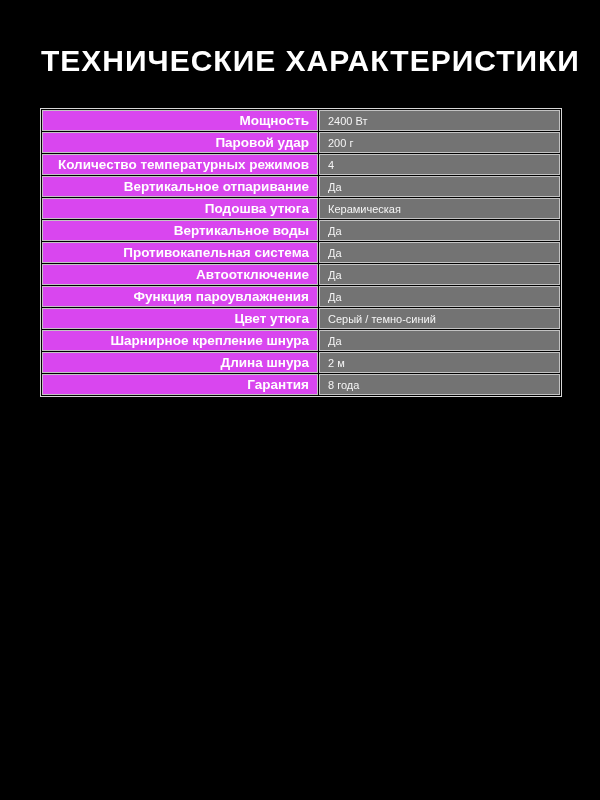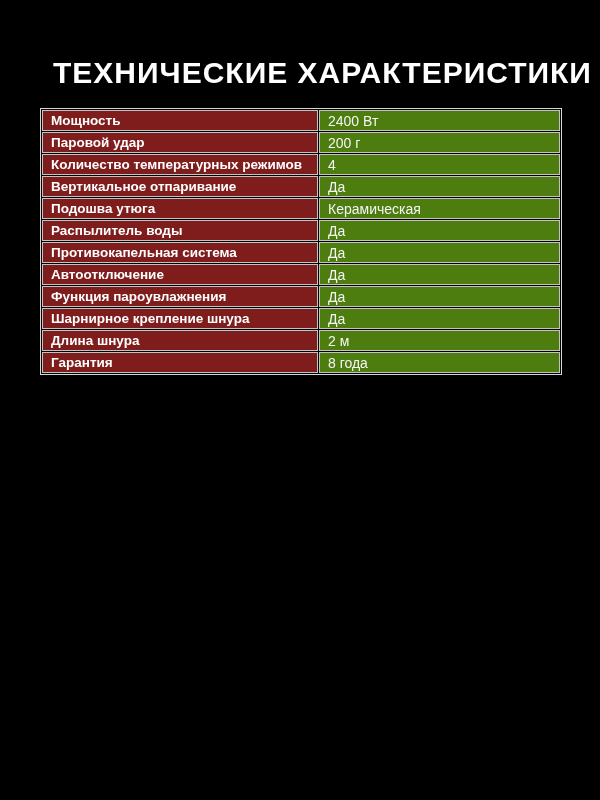--- a/index.html
+++ b/index.html
@@ -18,21 +18,21 @@
   .page {
     position: absolute;
     inset: 0;
     background: #000000;
   }
   .page-title {
     position: absolute;
     left: 41px;
     top: 44px;
     width: 530px;
-    margin: 12px;
+    margin: 0;
     color: #ffffff;
     font-size: 30px;
     line-height: 34px;
     font-weight: 700;
     letter-spacing: 1px;
     white-space: nowrap;
   }
   table.specs {
     position: absolute;
     left: 40px;
@@ -47,31 +47,32 @@
   table.specs td {
     border: 1px solid #c2c2c2;
     height: 17px;
     padding: 1px 8px;
     vertical-align: middle;
     white-space: nowrap;
     overflow: hidden;
   }
   td.cell-label {
     width: 258px;
-    background: #7f1d1d;
+    background: #d946ef;
     color: #ffffff;
     font-weight: 700;
     font-size: 13.5px;
     padding-right: 2px;
+    text-align: right;
   }
   td.cell-value {
-    background: #4d7c0f;
+    background: #737373;
     color: #f5f5f5;
     font-weight: 400;
-    font-size: 14px;
+    font-size: 11px;
   }
 </style>
 </head>
 <body>
 
 <div class="page">
   <h1 class="page-title">ТЕХНИЧЕСКИЕ ХАРАКТЕРИСТИКИ</h1>
 
   <table class="specs">
     <tbody>
@@ -96,40 +97,44 @@
     <td class="cell-label">Вертикальное отпаривание</td>
     <td class="cell-value">Да</td>
   </tr>
 
   <tr>
     <td class="cell-label">Подошва утюга</td>
     <td class="cell-value">Керамическая</td>
   </tr>
 
   <tr>
-    <td class="cell-label">Распылитель воды</td>
+    <td class="cell-label">Вертикальное воды</td>
     <td class="cell-value">Да</td>
   </tr>
 
   <tr>
     <td class="cell-label">Противокапельная система</td>
     <td class="cell-value">Да</td>
   </tr>
 
   <tr>
     <td class="cell-label">Автоотключение</td>
     <td class="cell-value">Да</td>
   </tr>
 
 
   <tr>
     <td class="cell-label">Функция пароувлажнения</td>
     <td class="cell-value">Да</td>
   </tr>
 
+  <tr>
+    <td class="cell-label">Цвет утюга</td>
+    <td class="cell-value">Серый / темно-синий</td>
+  </tr>
 
   <tr>
     <td class="cell-label">Шарнирное крепление шнура</td>
     <td class="cell-value">Да</td>
   </tr>
 
   <tr>
     <td class="cell-label">Длина шнура</td>
     <td class="cell-value">2 м</td>
   </tr>

